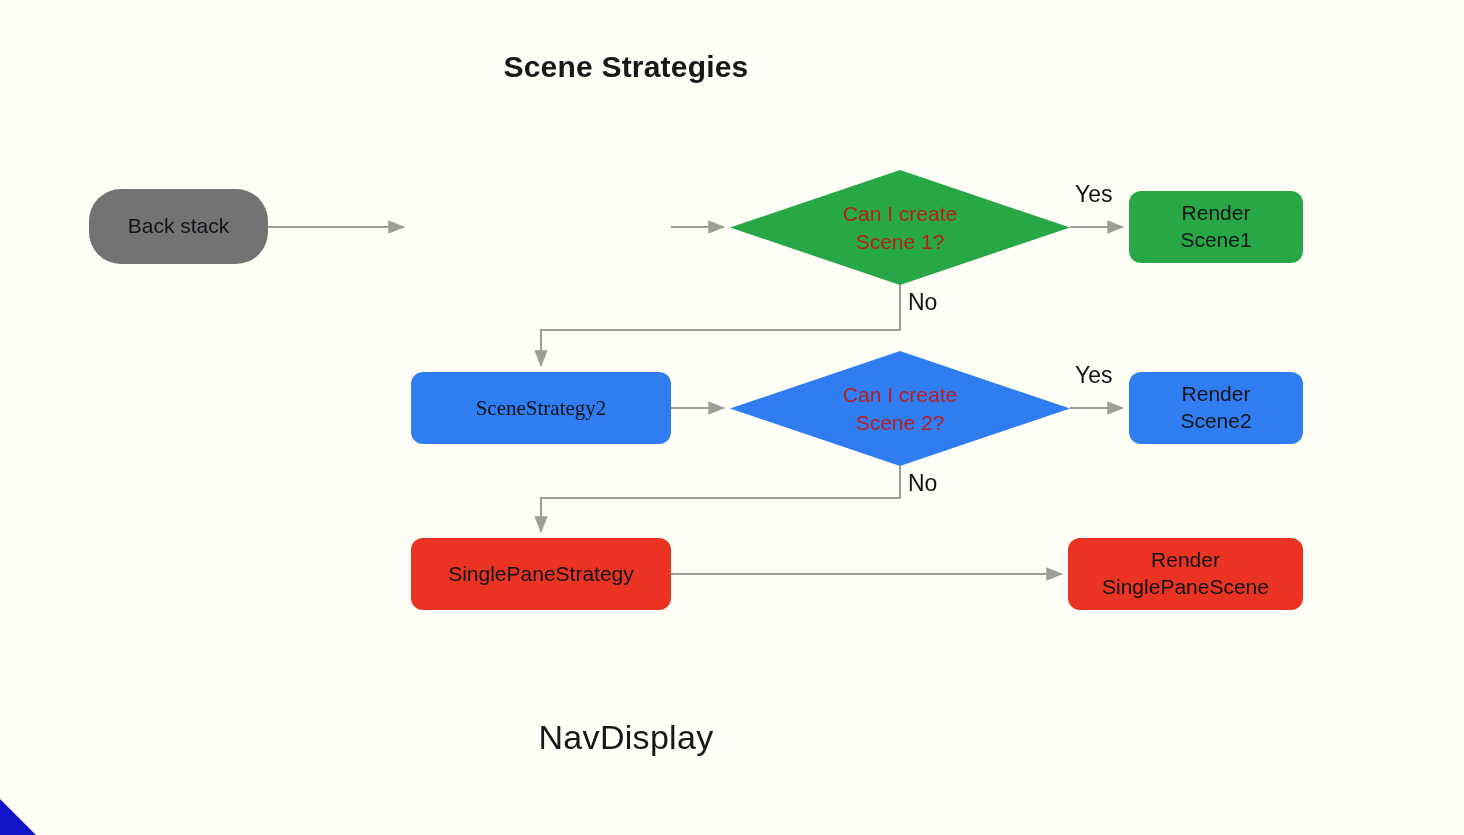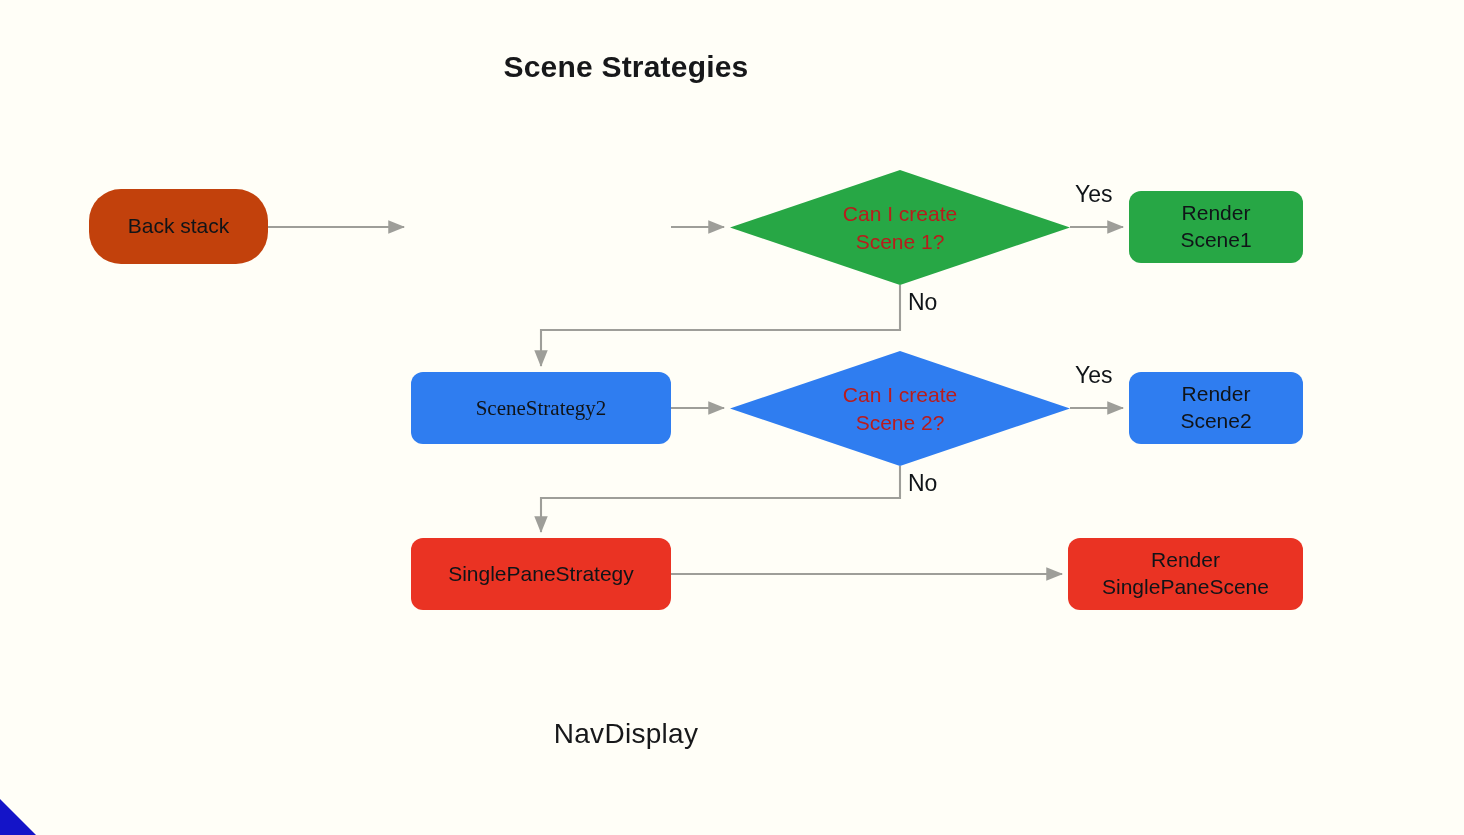--- a/index.html
+++ b/index.html
@@ -31,21 +31,21 @@
     font-size: 30px;
     font-weight: bold;
     color: #17181a;
     letter-spacing: 0.2px;
   }
   .footer-label {
     position: absolute;
     left: 0; right: 0;
     top: 718px;
     text-align: center;
-    font-size: 28px;
+    font-size: 34px;
     font-weight: 400;
     color: #17181a;
     letter-spacing: 0.3px;
   }
 
   
   .node {
     position: absolute;
     display: flex;
     align-items: center;
@@ -53,21 +53,21 @@
     text-align: center;
     box-sizing: border-box;
     color: #101418;
     font-size: 21px;
     line-height: 1.28;
     border-radius: 12px;
     white-space: pre-line;
     padding: 4px 8px;
   }
 
-  .node.amber { background: #c2410c; border-radius: 32px; }
+  .node.amber { background: #737373; border-radius: 32px; }
   .node.green { background: #27A745; }
   .node.blue  { background: #2F7DF0; }
   .node.red   { background: #EA3323; }
 
   
   .diamond-wrap {
     position: absolute;
   }
   .diamond-shape {
     position: absolute;

